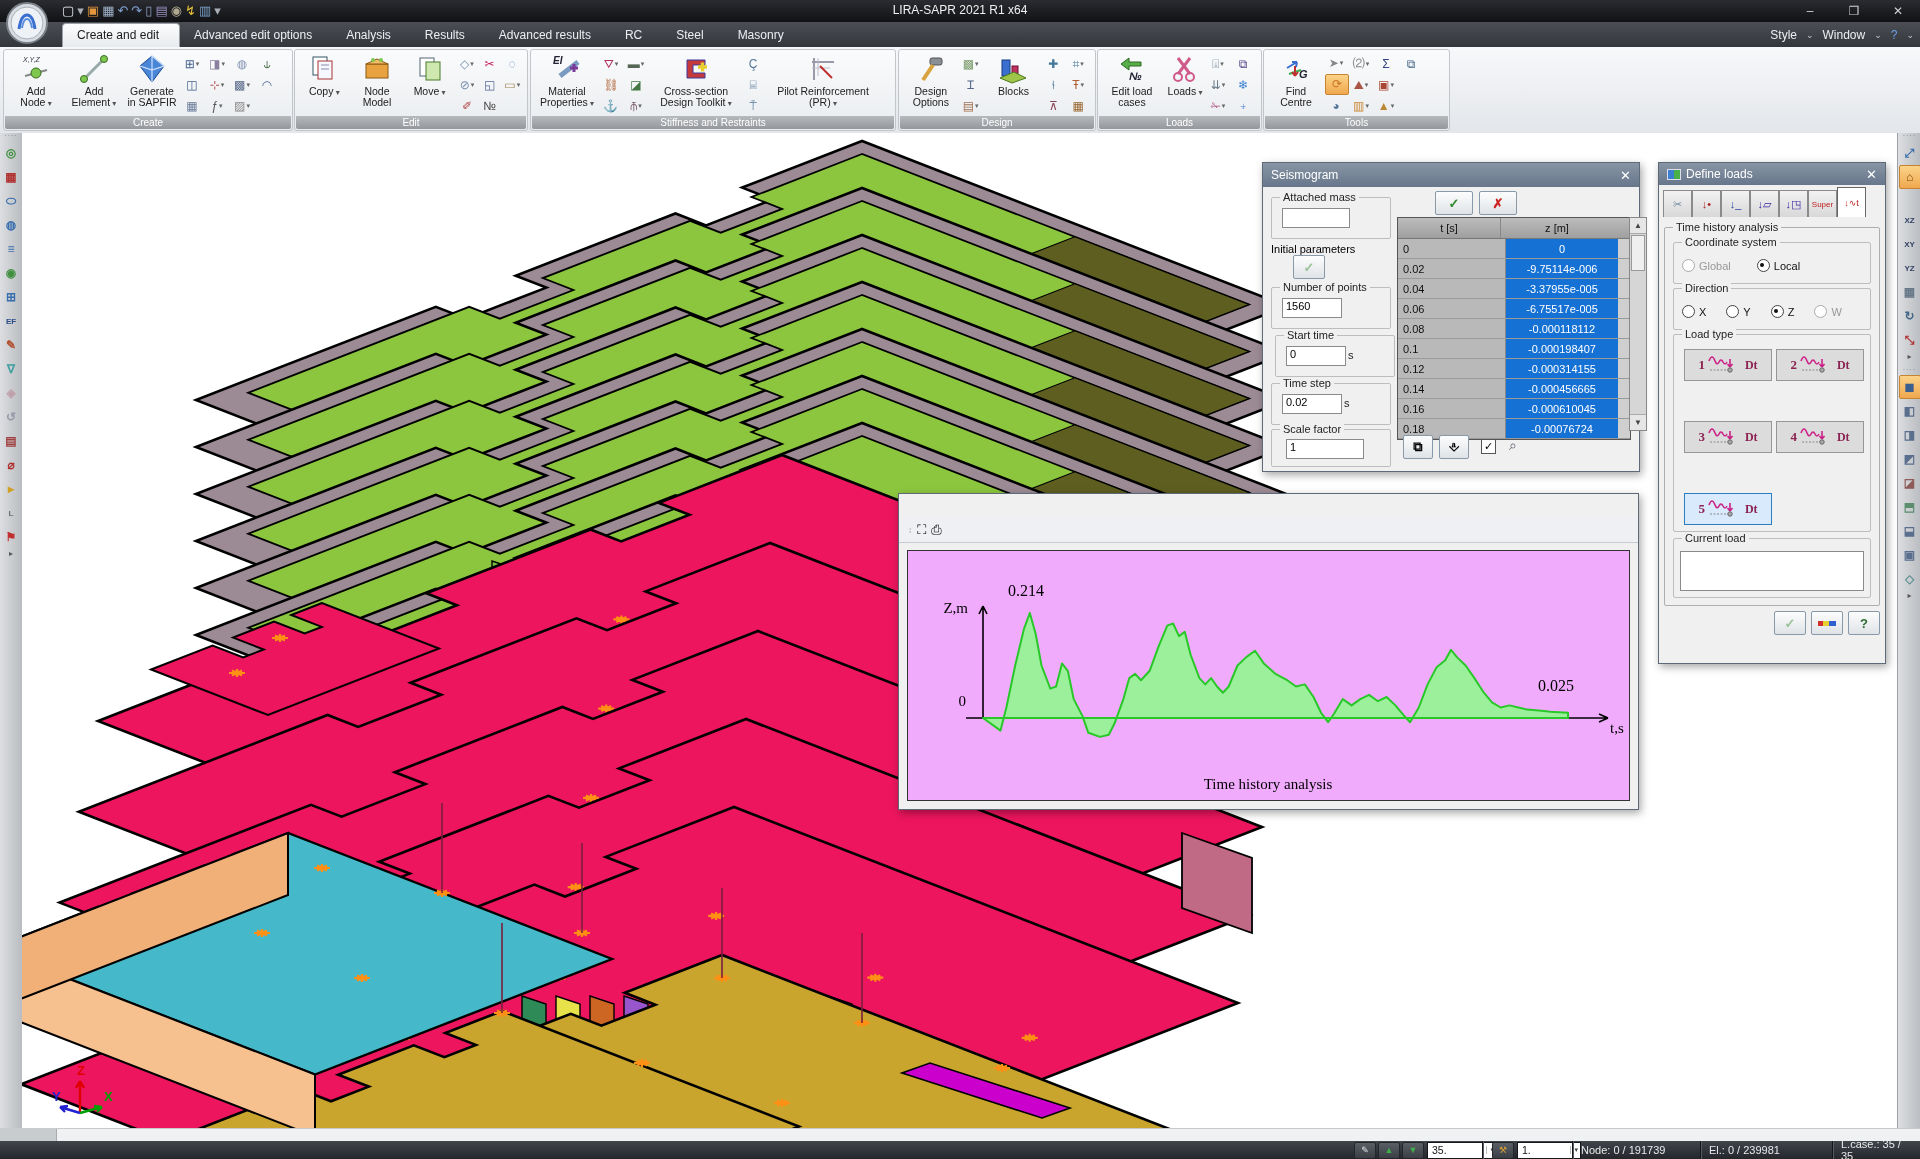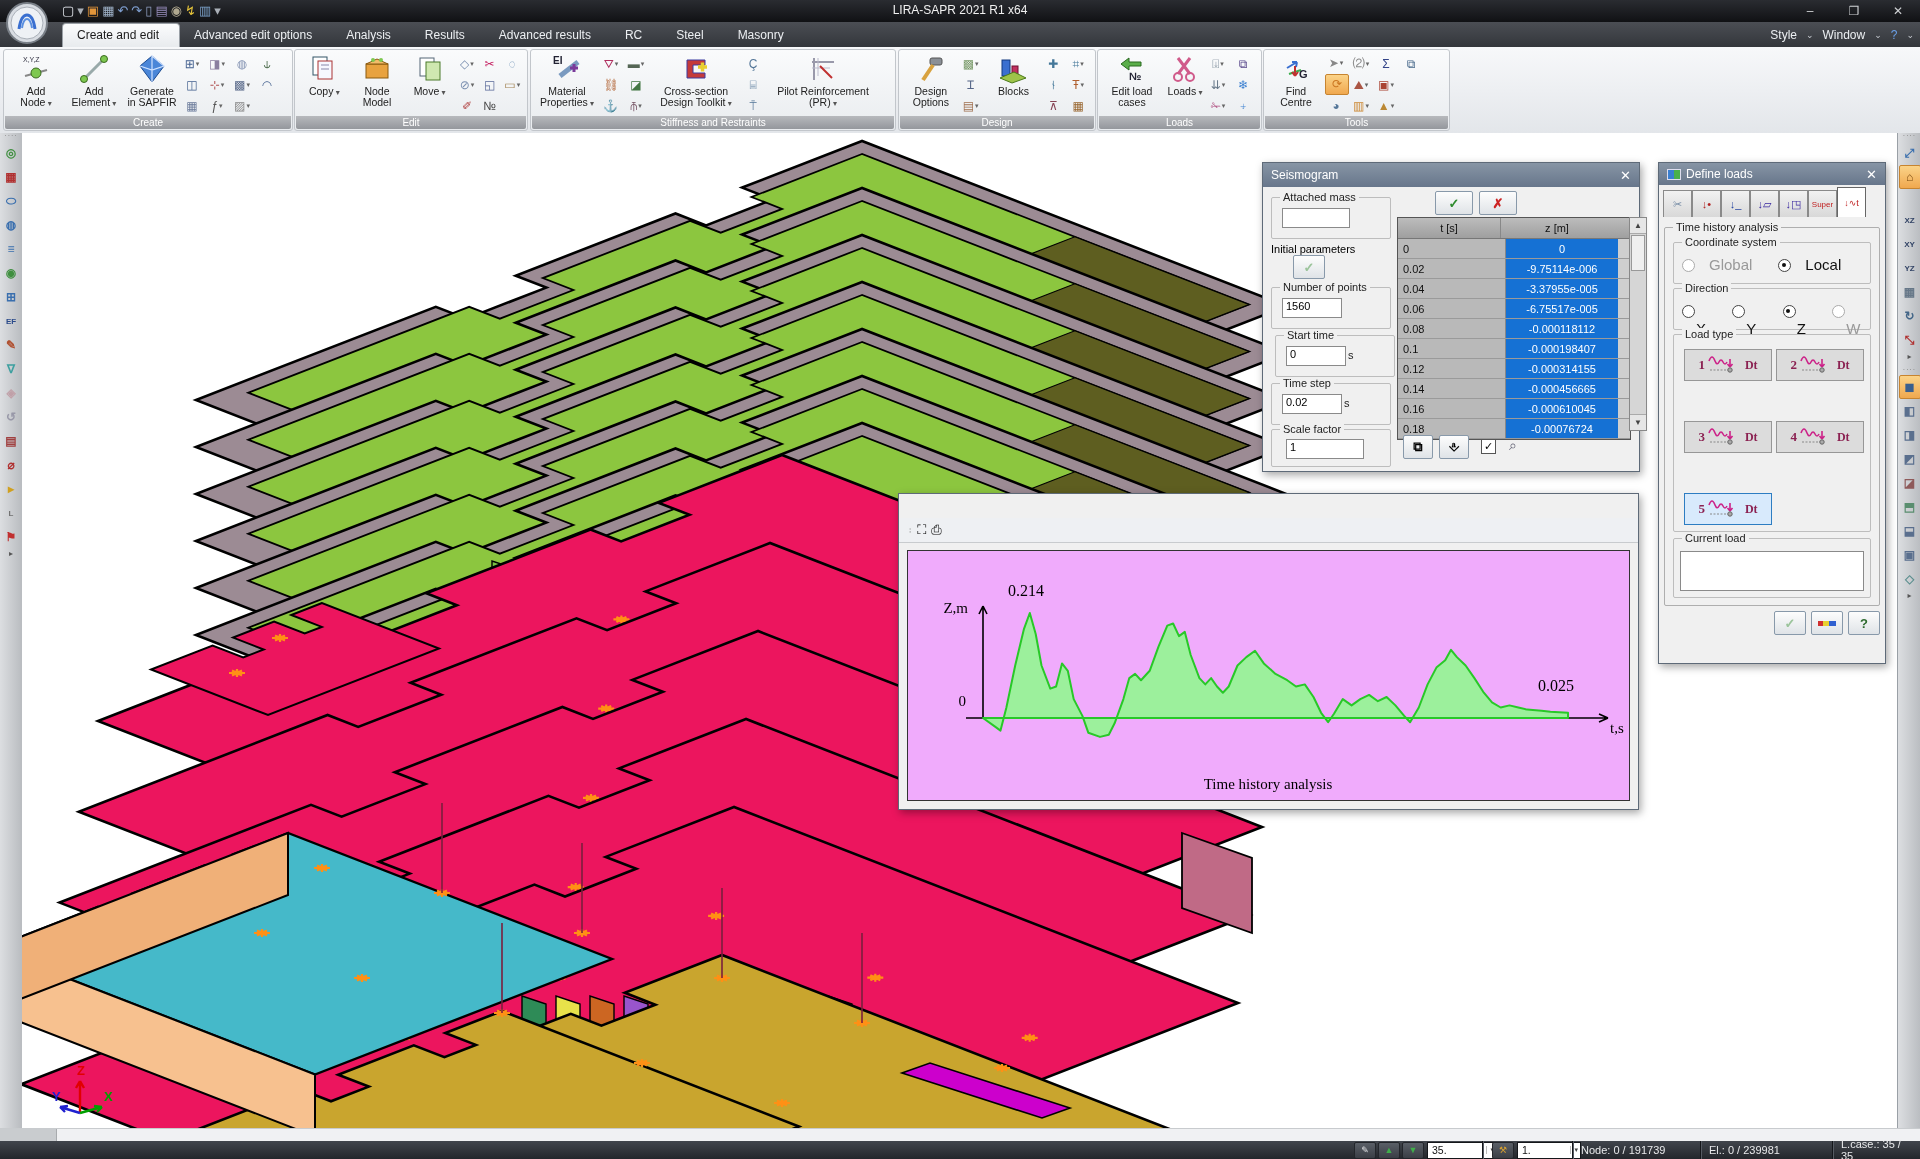--- a/index.html
+++ b/index.html
@@ -30,21 +30,21 @@
   .ribbon{position:absolute;left:0;top:47px;width:1920px;height:86px;
     background:linear-gradient(180deg,#f7f8fa,#e3e6ea);border-bottom:1px solid #9aa0a6;}
   .rgroup{position:absolute;top:2px;bottom:2px;border:1px solid #c2c6cb;border-radius:3px;
     background:linear-gradient(180deg,#fafbfc,#e9ecef);}
   .rgroup-label{position:absolute;left:1px;right:1px;bottom:1px;height:13px;font-size:10px;
     color:#fff;text-align:center;line-height:13px;
     background:linear-gradient(180deg,#b7b9bd,#94979c);border-radius:0 0 2px 2px;}
   .rgroup-items{position:absolute;left:3px;top:2px;right:3px;bottom:15px;display:flex;align-items:stretch;}
   .bigbtn{width:58px;display:flex;flex-direction:column;align-items:center;justify-content:flex-start;
     padding-top:2px;font-size:10.5px;color:#222;text-align:center;line-height:11px;}
-  .bigbtn .bicon{width:30px;height:30px;margin-bottom:2px;}
+  .bigbtn .bicon{width:30px;height:30px;margin-bottom:2px;font-style:italic;}
   .bigbtn .dd{font-size:8px;color:#555;}
   .scol{width:25px;display:flex;flex-direction:column;justify-content:flex-start;gap:2px;padding-top:2px;}
   .sic{width:22px;height:19px;display:flex;align-items:center;justify-content:center;font-size:12px;}
   .sic .ddm{font-size:7px;color:#666;margin-left:1px;}
   
   .vtb{position:absolute;width:22px;background:linear-gradient(90deg,#dcdee1,#b9bcc0);
     border-right:1px solid #9aa0a6;}
   .vtb.right{border-right:none;border-left:1px solid #9aa0a6;}
   .vtb .grip{height:8px;text-align:center;font-size:7px;color:#888;line-height:6px;letter-spacing:1px;}
   .vic{width:20px;height:24px;margin:0 auto;display:flex;align-items:center;justify-content:center;
@@ -94,21 +94,21 @@
   .mini-btn{position:absolute;width:30px;height:22px;border:1px solid #8899aa;border-radius:2px;
     background:linear-gradient(180deg,#fdfdfd,#dfe3e7);display:flex;align-items:center;justify-content:center;
     font-size:13px;font-weight:bold;}
   
   .dl-tab{width:29px;height:27px;border:1px solid #8a8a8a;border-bottom:none;background:linear-gradient(180deg,#f2f2f2,#d8d8d8);
     display:flex;align-items:center;justify-content:center;font-size:11px;box-sizing:border-box;}
   .dl-tab.active{background:#fff;height:30px;margin-top:-3px;border-color:#666;}
   .radio{display:inline-block;width:11px;height:11px;border-radius:50%;border:1px solid #444;background:#fff;position:relative;vertical-align:-2px;}
   .radio.sel::after{content:"";position:absolute;left:2.5px;top:2.5px;width:4px;height:4px;border-radius:50%;background:#111;}
   .radio.dis{border-color:#aaa;}
-  .rlabel{font-size:15px;color:#111;margin-left:14px;}
+  .rlabel{font-size:11px;color:#111;margin-left:4px;}
   .rlabel.dis{color:#999;}
   .lt-btn{position:absolute;width:86px;height:30px;border:1px solid #979797;background:#dcdcdc;
     display:flex;align-items:center;justify-content:center;gap:3px;}
   .lt-btn.sel{background:#d8eafc;border:1px solid #2d7dc2;}
   .lt-n{font-family:"Liberation Serif",serif;font-weight:bold;color:#8b2252;font-size:13px;}
   .lt-dt{font-family:"Liberation Serif",serif;font-weight:bold;color:#8b2252;font-size:12px;}
   
   .tha-toolbar{position:absolute;left:0;top:24px;right:0;height:24px;background:#eef0f3;border-bottom:1px solid #c8cbce;
     display:flex;align-items:center;gap:5px;padding-left:10px;}
   .tha-x{margin-left:auto;width:20px;height:16px;background:#c8442f;border:1px solid #8a2a1a;border-radius:2px;

